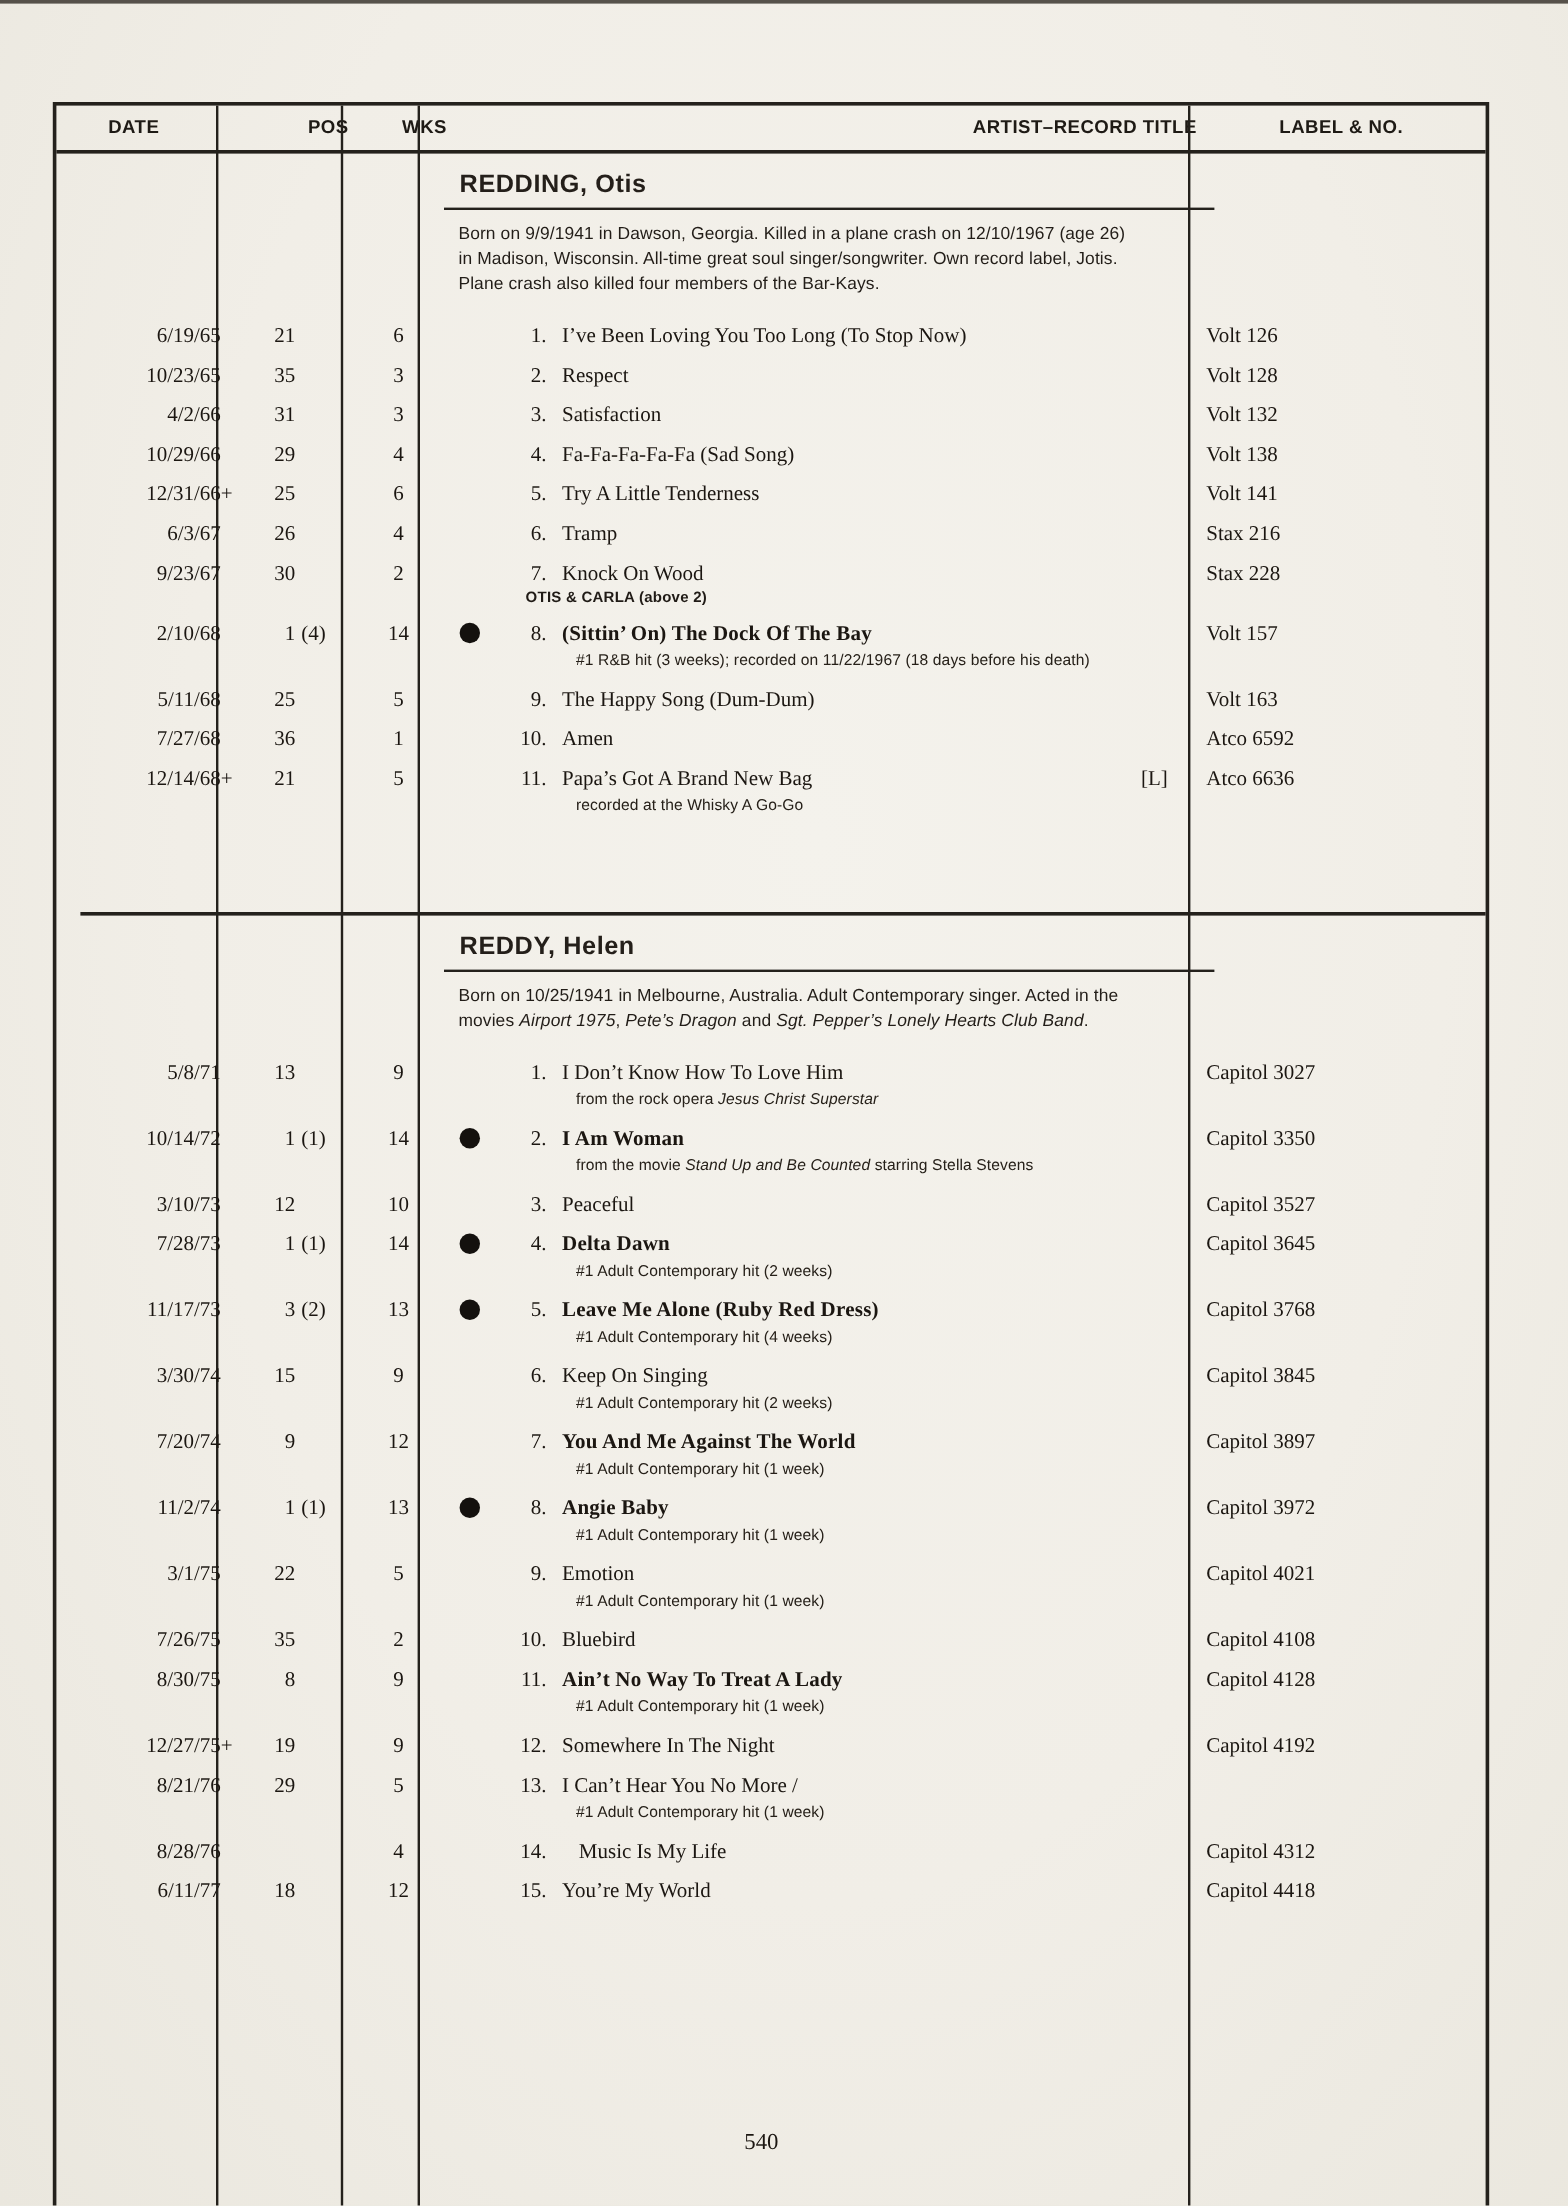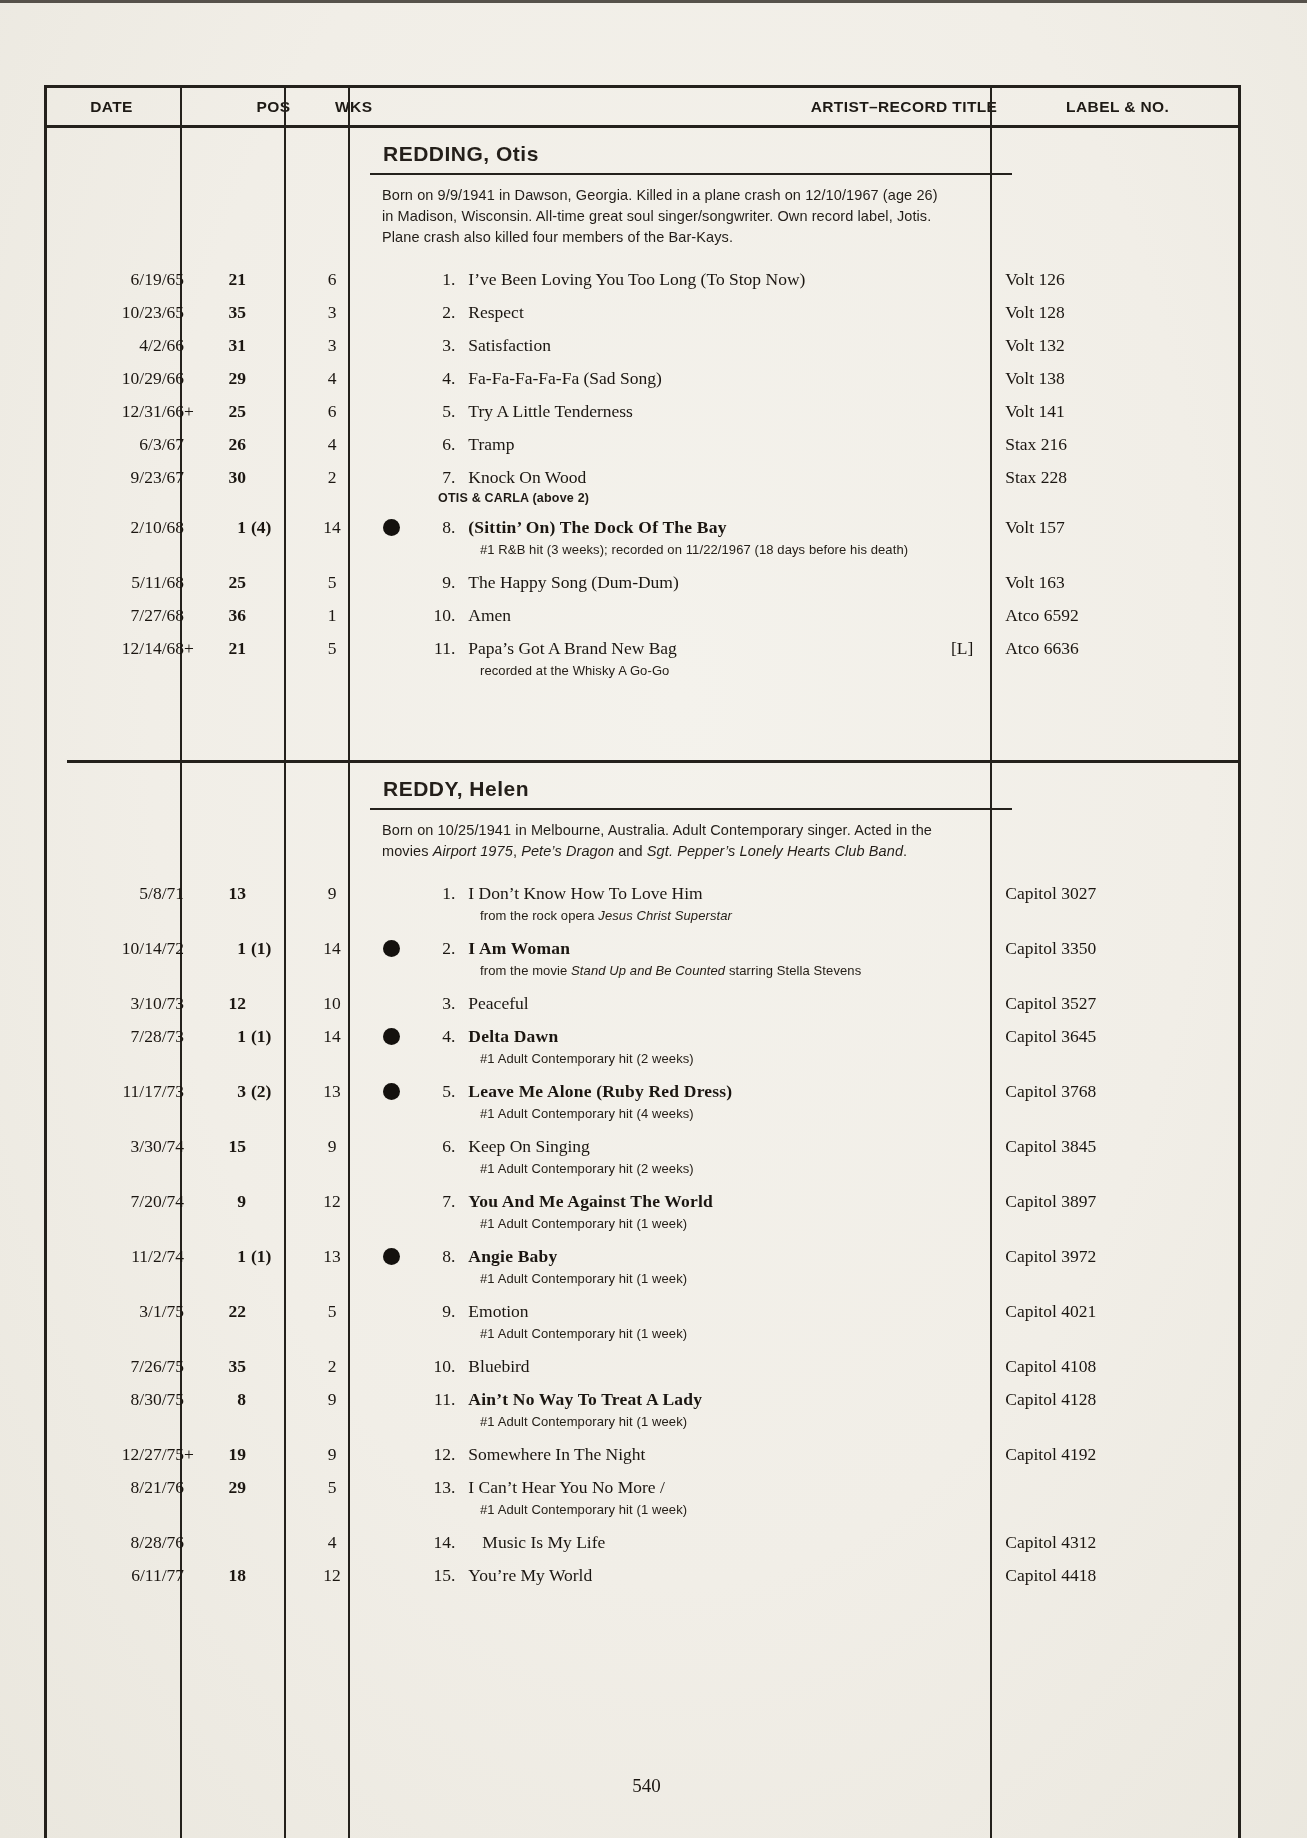--- a/index.html
+++ b/index.html
@@ -51,21 +51,21 @@
 
   .songs{margin-top:20px;}
   .song{margin-top:11px;}
   .row-main{
     display:flex;align-items:baseline;
     font-family:"Liberation Serif",serif;font-size:17.5px;line-height:22px;color:#1b1611;
   }
   .c-date{width:135px;display:flex;}
   .dm{flex:1;text-align:right;}
   .ds{width:15px;text-align:left;}
-  .c-pos{width:104px;display:flex;font-weight:bold;}
+  .c-pos{width:104px;display:flex;font-weight:normal;}
   .pm{width:47px;text-align:right;}
   .pp{flex:1;padding-left:5px;text-align:left;}
   .c-wks{width:64px;text-align:center;}
   .c-title{width:642px;position:relative;display:flex;align-items:baseline;}
   .bullet{
     position:absolute;left:20px;top:3px;width:17px;height:17px;border-radius:50%;
     background:#14110e;display:none;
   }
   .song.has-bullet .bullet{display:block;}
   .num{display:inline-block;width:92px;text-align:right;flex:none;}
@@ -78,21 +78,21 @@
   .credit{
     margin:3px 0 0 371px;
     font-size:12.5px;font-weight:bold;letter-spacing:.2px;color:#201b16;
   }
   .note{
     margin:2px 0 0 413px;max-width:470px;
     font-size:13px;line-height:20px;color:#262019;letter-spacing:.1px;
   }
 
   .page-num{
-    position:absolute;left:48px;width:1197px;top:1775px;text-align:center;
+    position:absolute;left:36px;width:1197px;top:1775px;text-align:center;
     font-family:"Liberation Serif",serif;font-size:19px;color:#1b1611;
   }
 </style>
 </head>
 <body>
 
 <div class="page">
   <div class="scan-top"></div>
 
   <div class="tbl">

